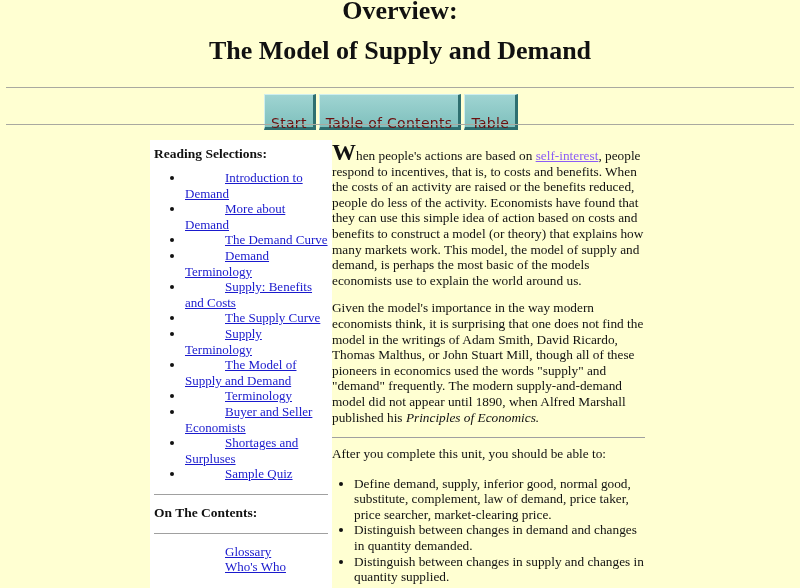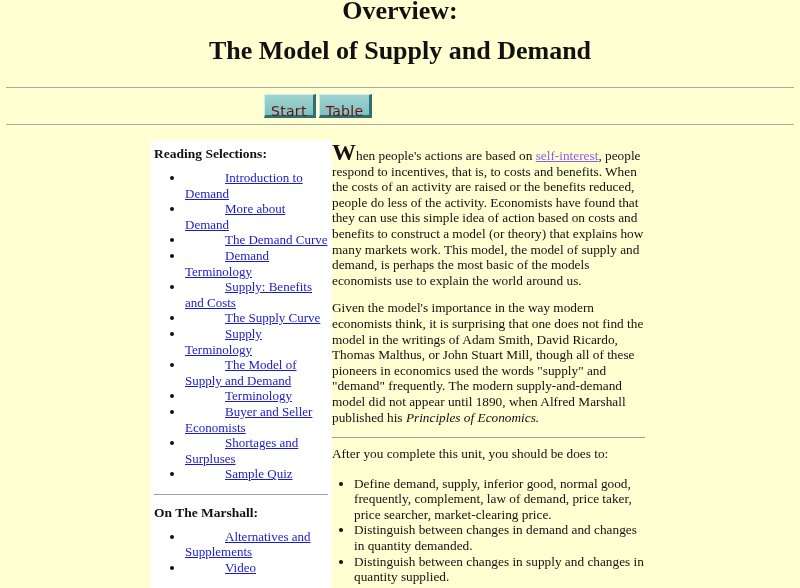--- a/index.html
+++ b/index.html
@@ -11,21 +11,21 @@
     position:relative;
   }
   .title1, .title2 {
     text-align:center; font-weight:bold; font-size:26px; margin:0; position:absolute; left:0; width:800px;
   }
   .title1 { top:-4px; }
   .title2 { top:36px; }
   hr.full { position:absolute; left:6px; width:788px; margin:0; border:0; border-top:1px solid #a9a9a0; height:0; }
   .nav { position:absolute; top:94px; left:264px; display:flex; gap:3px; }
   .navbtn {
-    height:24px; line-height:24px; padding:4px 6px;
+    height:24px; line-height:24px; padding:16px 6px;
     background:linear-gradient(#9fd4d2,#7fc0bd);
     border-right:3px solid #2f6f70; border-bottom:3px solid #2f6f70;
     border-top:1px solid #cfeeee; border-left:1px solid #cfeeee;
     color:#6b1010; font-family:"DejaVu Sans", sans-serif; font-size:14px; letter-spacing:0.3px;
     cursor:pointer; box-sizing:border-box;
   }
   .sidebar {
     position:absolute; left:150px; top:140px; width:182px; height:448px;
     background:#ffffff; box-sizing:border-box; padding:4px 4px;
     font-size:13px;
@@ -59,20 +59,21 @@
 </head>
 <body>
 
 <h1 class="title1">Overview:</h1>
 <h1 class="title2">The Model of Supply and Demand</h1>
 
 <hr class="full" style="top:87px">
 
 <div class="nav">
   <div class="navbtn">Start</div>
+  <div class="navbtn">Table of Contents</div>
   <div class="navbtn">Table</div>
 </div>
 
 <hr class="full" style="top:124px">
 
 <div class="sidebar">
   <h4>Reading Selections:</h4>
   <ul>
     <li><a href="#">Introduction to Demand</a></li>
     <li><a href="#">More about Demand</a></li>
@@ -81,38 +82,34 @@
     <li><a href="#">Supply: Benefits and Costs</a></li>
     <li><a href="#">The Supply Curve</a></li>
     <li><a href="#">Supply Terminology</a></li>
     <li><a href="#">The Model of Supply and Demand</a></li>
     <li><a href="#">Terminology</a></li>
     <li><a href="#">Buyer and Seller Economists</a></li>
     <li><a href="#">Shortages and Surpluses</a></li>
     <li><a href="#">Sample Quiz</a></li>
   </ul>
   <hr>
-  <h4>On The Marshall:</h4>
-  <ul>
-    <li><a href="#">Alternatives and Supplements</a></li>
-    <li><a href="#">Video</a></li>
-  </ul>
+  <h4>On The Contents:</h4>
   <hr>
   <div class="extra">
     <a href="#">Glossary</a><br>
     <a href="#">Who's Who</a>
   </div>
   <div class="search-input"><span class="g">Google</span><span> Custom Search</span></div>
   <button class="search-btn">Search</button>
 </div>
 
 <div class="main">
   <p><span class="dropcap">W</span><span>hen people's actions are based on </span><a href="#">self-interest</a><span>, people respond to incentives, that is, to costs and benefits. When the costs of an activity are raised or the benefits reduced, people do less of the activity. Economists have found that they can use this simple idea of action based on costs and benefits to construct a model (or theory) that explains how many markets work. This model, the model of supply and demand, is perhaps the most basic of the models economists use to explain the world around us.</span></p>
   <p><span>Given the model's importance in the way modern economists think, it is surprising that one does not find the model in the writings of Adam Smith, David Ricardo, Thomas Malthus, or John Stuart Mill, though all of these pioneers in economics used the words "supply" and "demand" frequently. The modern supply-and-demand model did not appear until 1890, when Alfred Marshall published his </span><i>Principles of Economics.</i></p>
   <hr>
-  <div>After you complete this unit, you should be does to:</div>
+  <div>After you complete this unit, you should be able to:</div>
   <ul>
-    <li>Define demand, supply, inferior good, normal good, frequently, complement, law of demand, price taker, price searcher, market-clearing price.</li>
+    <li>Define demand, supply, inferior good, normal good, substitute, complement, law of demand, price taker, price searcher, market-clearing price.</li>
     <li>Distinguish between changes in demand and changes in quantity demanded.</li>
     <li>Distinguish between changes in supply and changes in quantity supplied.</li>
     <li>Predict how changes in factors such as income, prices of</li>
   </ul>
 </div>
 
 </body></html>

